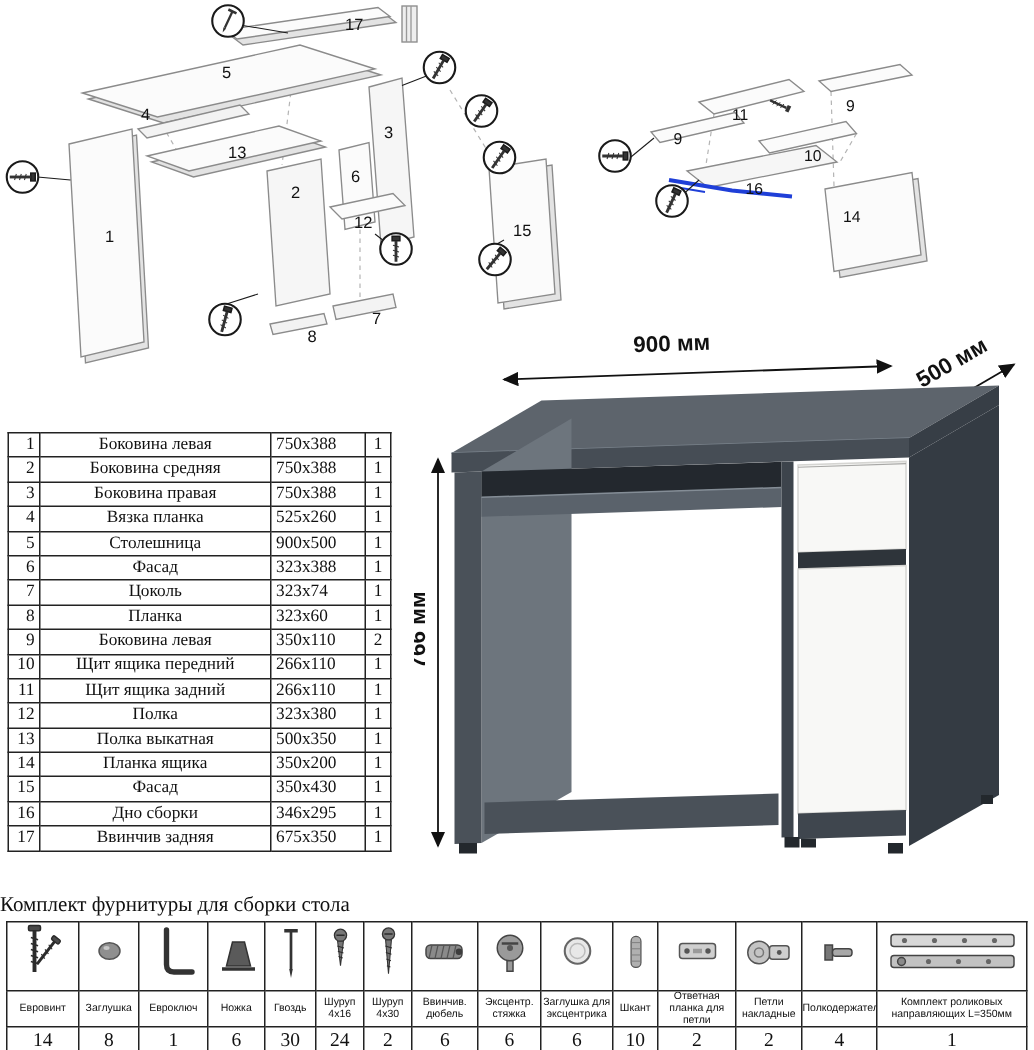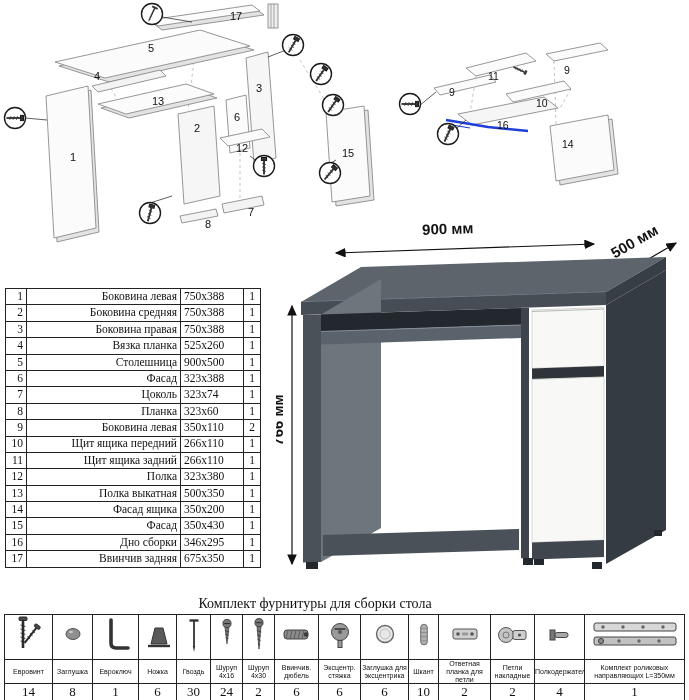--- a/index.html
+++ b/index.html
@@ -11,26 +11,26 @@
   svg text{user-select:none;}
   .num{font:11px "Liberation Sans",sans-serif;fill:#111;}
   .num2{font:10.5px "Liberation Sans",sans-serif;fill:#111;}
   .dim{font:bold 15px "Liberation Sans",sans-serif;fill:#111;}
 
   
   #parts-table{left:5px;top:288px;}
   #parts-table table{border-collapse:collapse;font-family:"Liberation Serif",serif;font-size:11.5px;}
   #parts-table td{border:1px solid #222;padding:0 3px;height:15.4px;line-height:1;white-space:nowrap;}
   #parts-table .c-num{width:14px;text-align:right;}
-  #parts-table .c-name{width:147px;text-align:right;}
+  #parts-table .c-name{width:147px;text-align:center;}
   #parts-table .c-size{width:56px;text-align:left;margin-top:17px;}
   #parts-table .c-qty{width:10px;text-align:center;}
 
   
-  #hw-title{left:0;top:596px;width:630px;text-align:center;
+  #hw-title{left:0;top:596px;width:630px;
     font-family:"Liberation Serif",serif;font-size:14px;}
   #hw-section{left:4px;top:614px;}
   #hw-table{border-collapse:collapse;table-layout:fixed;width:681px;}
   #hw-table td{border:1px solid #222;text-align:center;vertical-align:middle;padding:0;overflow:hidden;}
   .hw-icon-cell{height:42px;}
   .hw-name-cell{height:19px;font-size:7px;line-height:1.12;padding:0 1px;}
   .hw-qty-cell{height:15px;font-size:13px;font-family:"Liberation Serif",serif;}
 </style>
 </head>
 <body>
@@ -328,21 +328,21 @@
           <td class="c-qty">1</td>
         </tr>
       <tr>
           <td class="c-num">13</td>
           <td class="c-name">Полка выкатная</td>
           <td class="c-size">500x350</td>
           <td class="c-qty">1</td>
         </tr>
       <tr>
           <td class="c-num">14</td>
-          <td class="c-name">Фасад ящика</td>
+          <td class="c-name">Планка ящика</td>
           <td class="c-size">350x200</td>
           <td class="c-qty">1</td>
         </tr>
       <tr>
           <td class="c-num">15</td>
           <td class="c-name">Фасад</td>
           <td class="c-size">350x430</td>
           <td class="c-qty">1</td>
         </tr>
       <tr>

